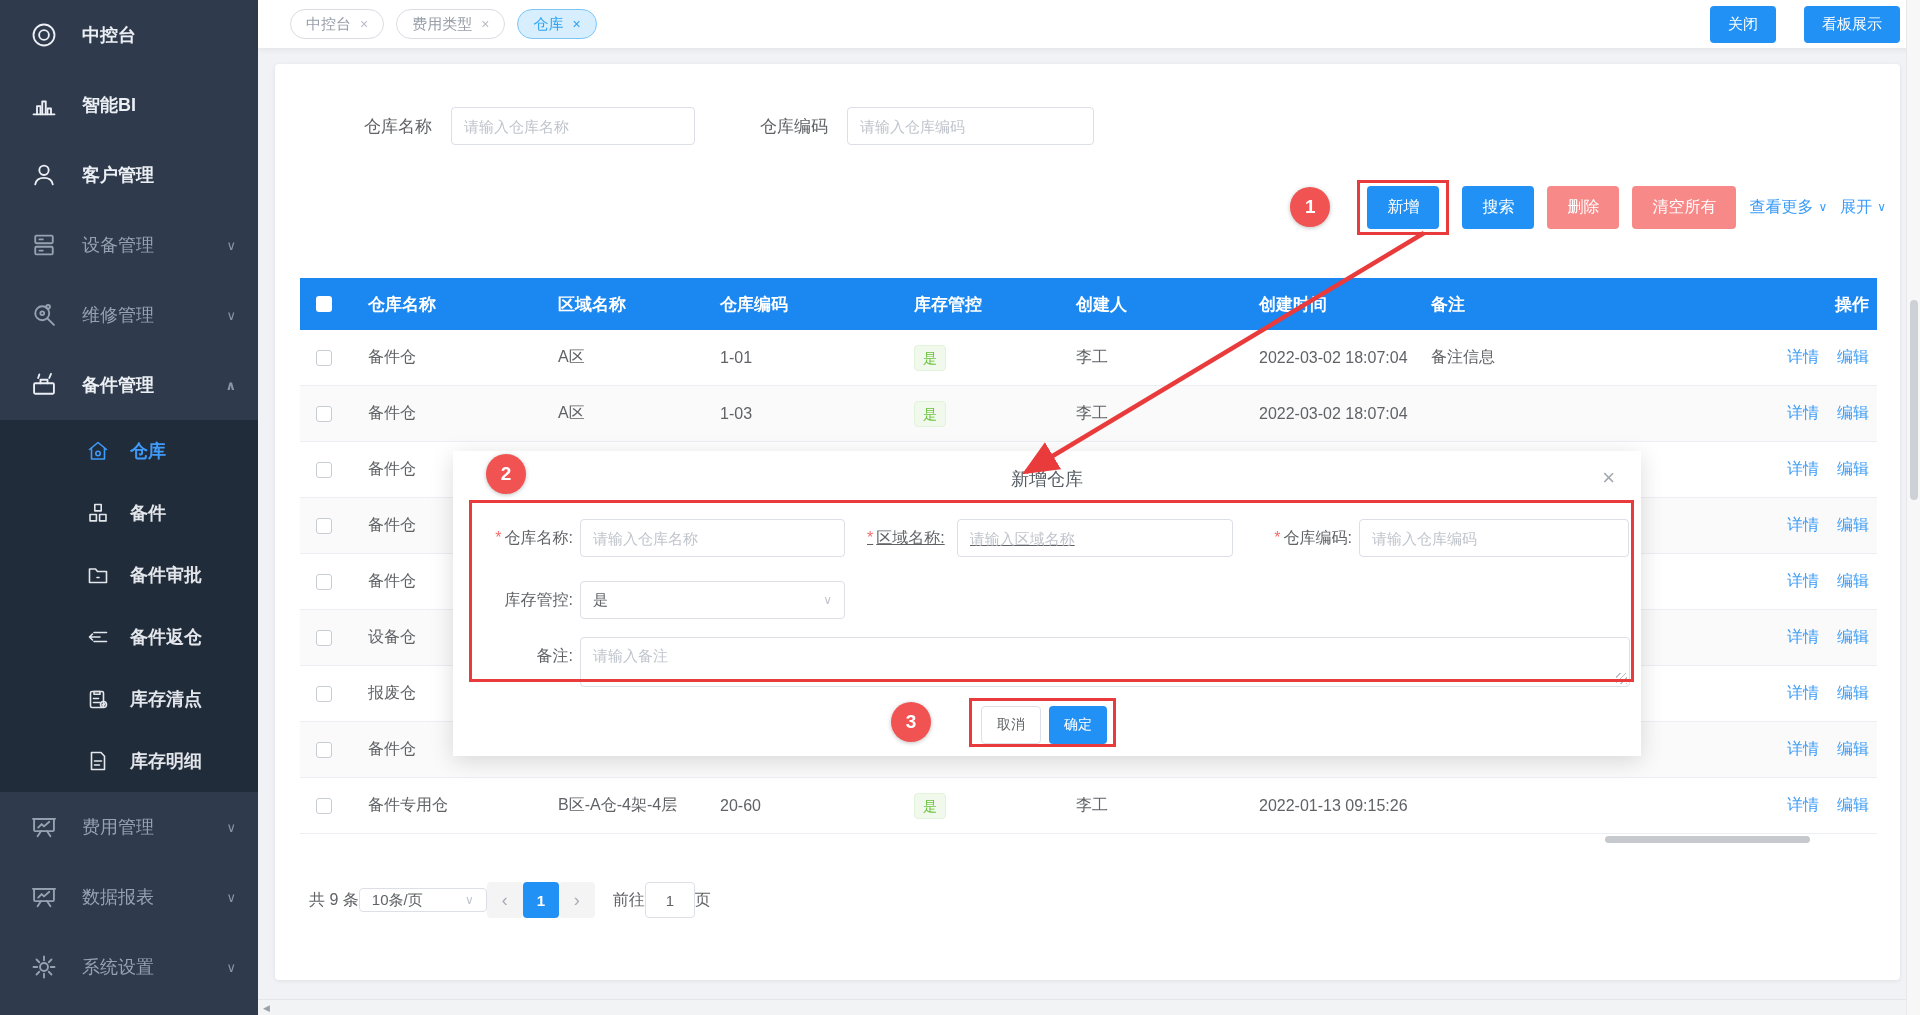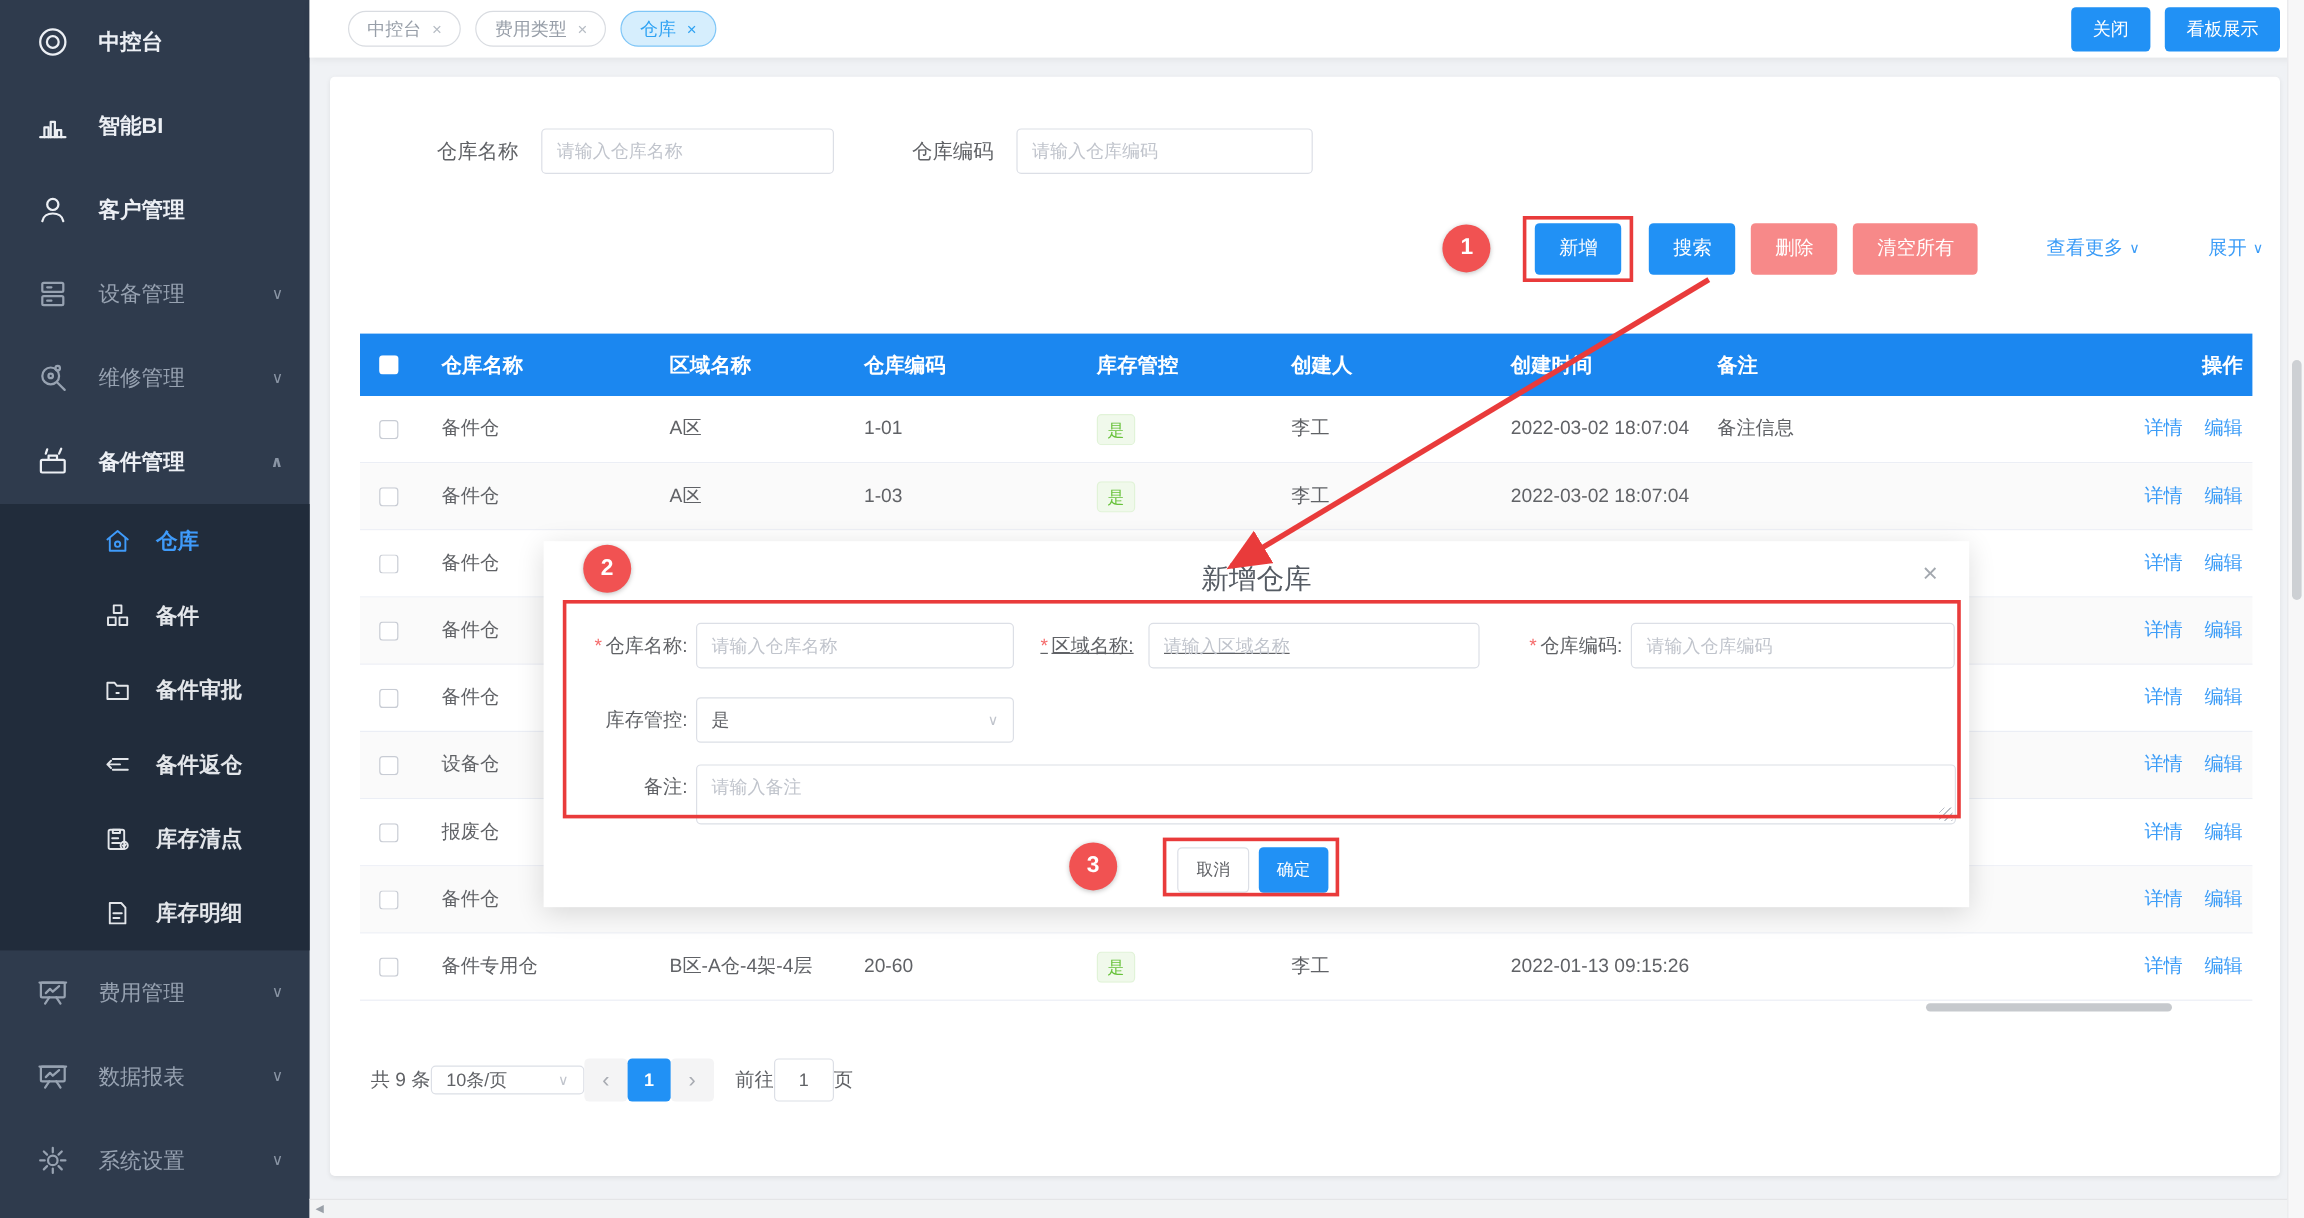--- a/index.html
+++ b/index.html
@@ -18,38 +18,38 @@
   .sub-item .mi-icon { width:24px; height:24px; margin-right:20px; flex:0 0 24px; }
   .sub-item.active { color:#3f9bfa; }
   svg.icon-svg { stroke:currentColor; fill:none; stroke-width:1.6; stroke-linecap:round; stroke-linejoin:round; width:100%; height:100%; }
 
   
   .topbar { position:absolute; left:258px; top:0; width:1662px; height:48px; background:#fff; box-shadow:0 2px 6px rgba(0,0,0,.06); display:flex; align-items:center; padding:0 20px 0 32px; z-index:10; }
   .tab-pill { display:inline-flex; align-items:center; gap:9px; height:30px; padding:0 15px; border:1px solid #d9dce1; border-radius:16px; color:#979ea8; font-size:15px; margin-right:12px; background:#fff; cursor:pointer; }
   .tab-pill .tab-close { font-size:14px; color:#b6bcc4; }
   .tab-pill.active { background:#d6eefd; border-color:#7fc6f7; color:#2ea2f3; }
   .tab-pill.active .tab-close { color:#2ea2f3; }
-  .topbar-btns { margin-left:auto; display:flex; gap:12px; }
+  .topbar-btns { margin-left:auto; display:flex; gap:28px; }
   .btn-primary { background:#2191f5; color:#fff; border:none; border-radius:4px; font-size:15px; padding:9px 18px; cursor:pointer; font-family:inherit; }
 
   
   .card { position:absolute; left:275px; top:64px; width:1625px; height:916px; background:#fff; border-radius:4px; box-shadow:0 1px 4px rgba(0,0,0,.08); z-index:1; }
 
   
   .search-row { position:absolute; top:43px; left:0; width:100%; height:38px; }
   .s-label { position:absolute; top:8px; font-size:17px; color:#606266; }
   .s-input { position:absolute; top:0; height:38px; border:1px solid #dcdfe6; border-radius:4px; padding:0 12px; font-size:15px; color:#606266; font-family:inherit; }
   input::placeholder, textarea::placeholder { color:#c0c4cc; }
 
   
   .toolbar { position:absolute; top:118px; right:14px; height:50px; display:flex; align-items:center; gap:13px; }
   .btn-tb { border:none; border-radius:4px; font-size:16px; padding:11px 20px; color:#fff; cursor:pointer; font-family:inherit; }
   .btn-blue { background:#2191f5; }
   .btn-pink { background:#f78989; }
-  .link-tb { color:#3b9cf7; font-size:16px; display:inline-flex; align-items:center; gap:5px; cursor:pointer;margin-left:44px; }
+  .link-tb { color:#3b9cf7; font-size:16px; display:inline-flex; align-items:center; gap:5px; cursor:pointer; }
   .link-tb .chev { font-size:12px; }
   .anno-wrap { display:inline-flex; border:3px solid #e93b3b; padding:3px 7px; }
   .anno-circle { width:40px; height:40px; border-radius:50%; background:#f15252; color:#fff; font-size:19px; font-weight:bold; display:flex; align-items:center; justify-content:center; box-shadow:0 1px 4px rgba(0,0,0,.25); }
 
   
   .table { position:absolute; top:214px; left:25px; width:1577px; }
   .thead, .trow { display:grid; grid-template-columns:48px 190px 162px 194px 162px 183px 172px 1fr 150px; align-items:center; }
   .thead { height:52px; background:#1b87f0; color:#fff; font-weight:bold; font-size:17px; }
   .trow { height:56px; border-bottom:1px solid #ebeef5; font-size:16px; color:#606266; background:#fff; }
   .trow.stripe { background:#fafafa; }
@@ -65,21 +65,21 @@
   
   .pager { position:absolute; top:816px; left:34px; height:40px; display:flex; align-items:center; gap:0; font-size:16px; color:#606266; }
   .page-size { width:128px; height:24px; border:1px solid #dcdfe6; border-radius:4px; display:flex; align-items:center; justify-content:space-between; padding:0 12px; color:#606266; font-size:15px; cursor:pointer; }
   .page-size .chev { color:#c0c4cc; font-size:12px; }
   .pg-btn { width:36px; height:36px; border-radius:4px; background:#f4f4f5; color:#a8abb2; display:flex; align-items:center; justify-content:center; font-size:18px; cursor:pointer; }
   .pg-btn.cur { background:#2191f5; color:#fff; font-size:15px; font-weight:bold; }
   .goto-input { width:50px; height:36px; border:1px solid #dcdfe6; border-radius:4px; text-align:center; font-size:15px; color:#606266; font-family:inherit; }
 
   
   .modal { position:absolute; left:453px; top:451px; width:1188px; height:305px; background:#fff; box-shadow:0 5px 22px rgba(0,0,0,.14); z-index:40; }
-  .modal-title { position:absolute; top:16px; left:0; width:100%; text-align:center; font-size:23px; color:#555b63; }
+  .modal-title { position:absolute; top:16px; left:0; width:100%; text-align:center; font-size:18px; color:#555b63; }
   .modal-close { position:absolute; top:14px; right:26px; font-size:22px; color:#a3a8af; cursor:pointer; }
   .m-row { position:absolute; height:38px; display:flex; align-items:center; }
   .m-label { font-size:16px; color:#606266; text-align:right; }
   .req { color:#f56c6c; margin-right:3px; }
   .m-input { height:38px; border:1px solid #dcdfe6; border-radius:4px; padding:0 12px; font-size:15px; color:#606266; font-family:inherit; }
   .m-select { height:38px; border:1px solid #dcdfe6; border-radius:4px; display:flex; align-items:center; justify-content:space-between; padding:0 12px; font-size:15px; color:#606266; cursor:pointer; }
   .m-select .chev { color:#c0c4cc; font-size:12px; }
   .m-textarea { position:absolute; border:1px solid #dcdfe6; border-radius:4px; padding:9px 12px; font-size:15px; color:#606266; resize:none; font-family:inherit; }
   .resize-handle { position:absolute; width:11px; height:11px; background:
       repeating-linear-gradient(315deg,#b9bec6 0 1px,transparent 1px 4px); cursor:nwse-resize; }

